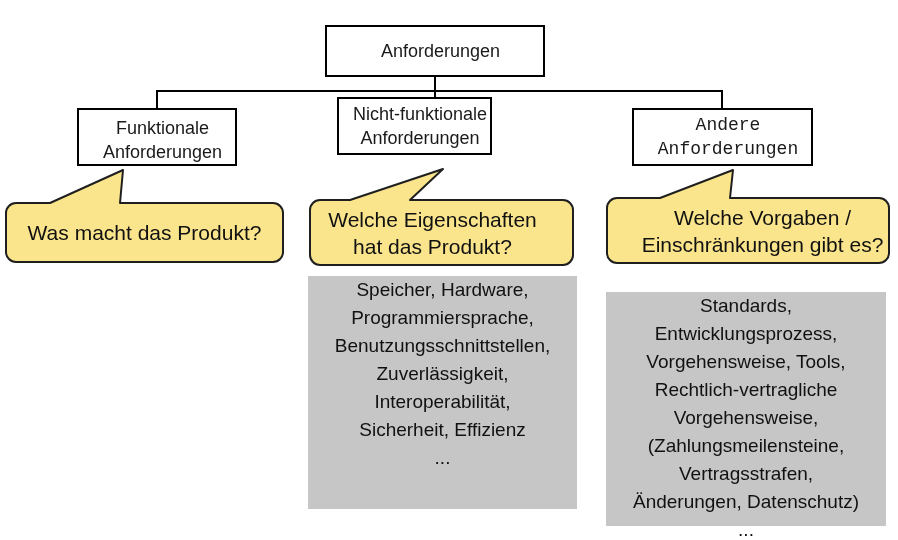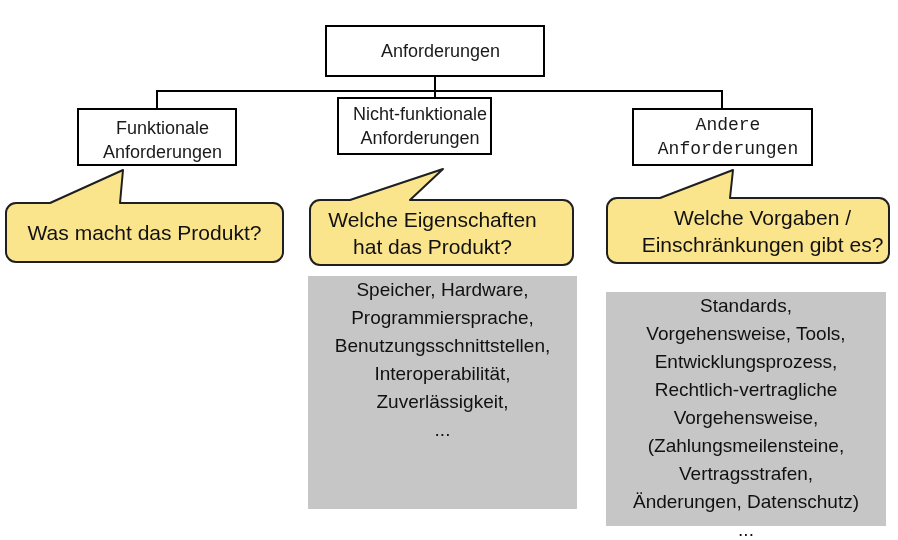--- a/index.html
+++ b/index.html
@@ -110,29 +110,30 @@
   <svg class="callout-svg" style="left:598px; top:165px;" width="300" height="105" viewBox="0 0 300 105">
     <path class="callout-shape" d="M 19 33 L 62 33 L 135 5 L 132 33 L 281 33 A 10 10 0 0 1 291 43 L 291 88 A 10 10 0 0 1 281 98 L 19 98 A 10 10 0 0 1 9 88 L 9 43 A 10 10 0 0 1 19 33 Z"></path>
   </svg>
   <div class="callout-text" style="left:607px; top:198px; width:311px; height:65px;">Welche Vorgaben /
 Einschränkungen gibt es?</div>
 
   <div class="detail-box mid" style="left:308px; top:276px; width:269px; height:233px;">
       <div class="detail-line">Speicher, Hardware,</div>
       <div class="detail-line">Programmiersprache,</div>
       <div class="detail-line">Benutzungsschnittstellen,</div>
+      <div class="detail-line">Zuverlässigkeit,</div>
       <div class="detail-line">Interoperabilität,</div>
-      <div class="detail-line">Zuverlässigkeit,</div>
+      <div class="detail-line">Sicherheit, Effizienz</div>
       <div class="detail-line">...</div>
     </div>
 
   <div class="detail-box right" style="left:606px; top:292px; width:280px; height:234px;">
       <div class="detail-line">Standards,</div>
+      <div class="detail-line">Entwicklungsprozess,</div>
       <div class="detail-line">Vorgehensweise, Tools,</div>
-      <div class="detail-line">Entwicklungsprozess,</div>
       <div class="detail-line">Rechtlich-vertragliche</div>
       <div class="detail-line">Vorgehensweise,</div>
       <div class="detail-line">(Zahlungsmeilensteine,</div>
       <div class="detail-line">Vertragsstrafen,</div>
       <div class="detail-line">Änderungen, Datenschutz)</div>
       <div class="detail-line">...</div>
     </div>
 
 </div>
 

